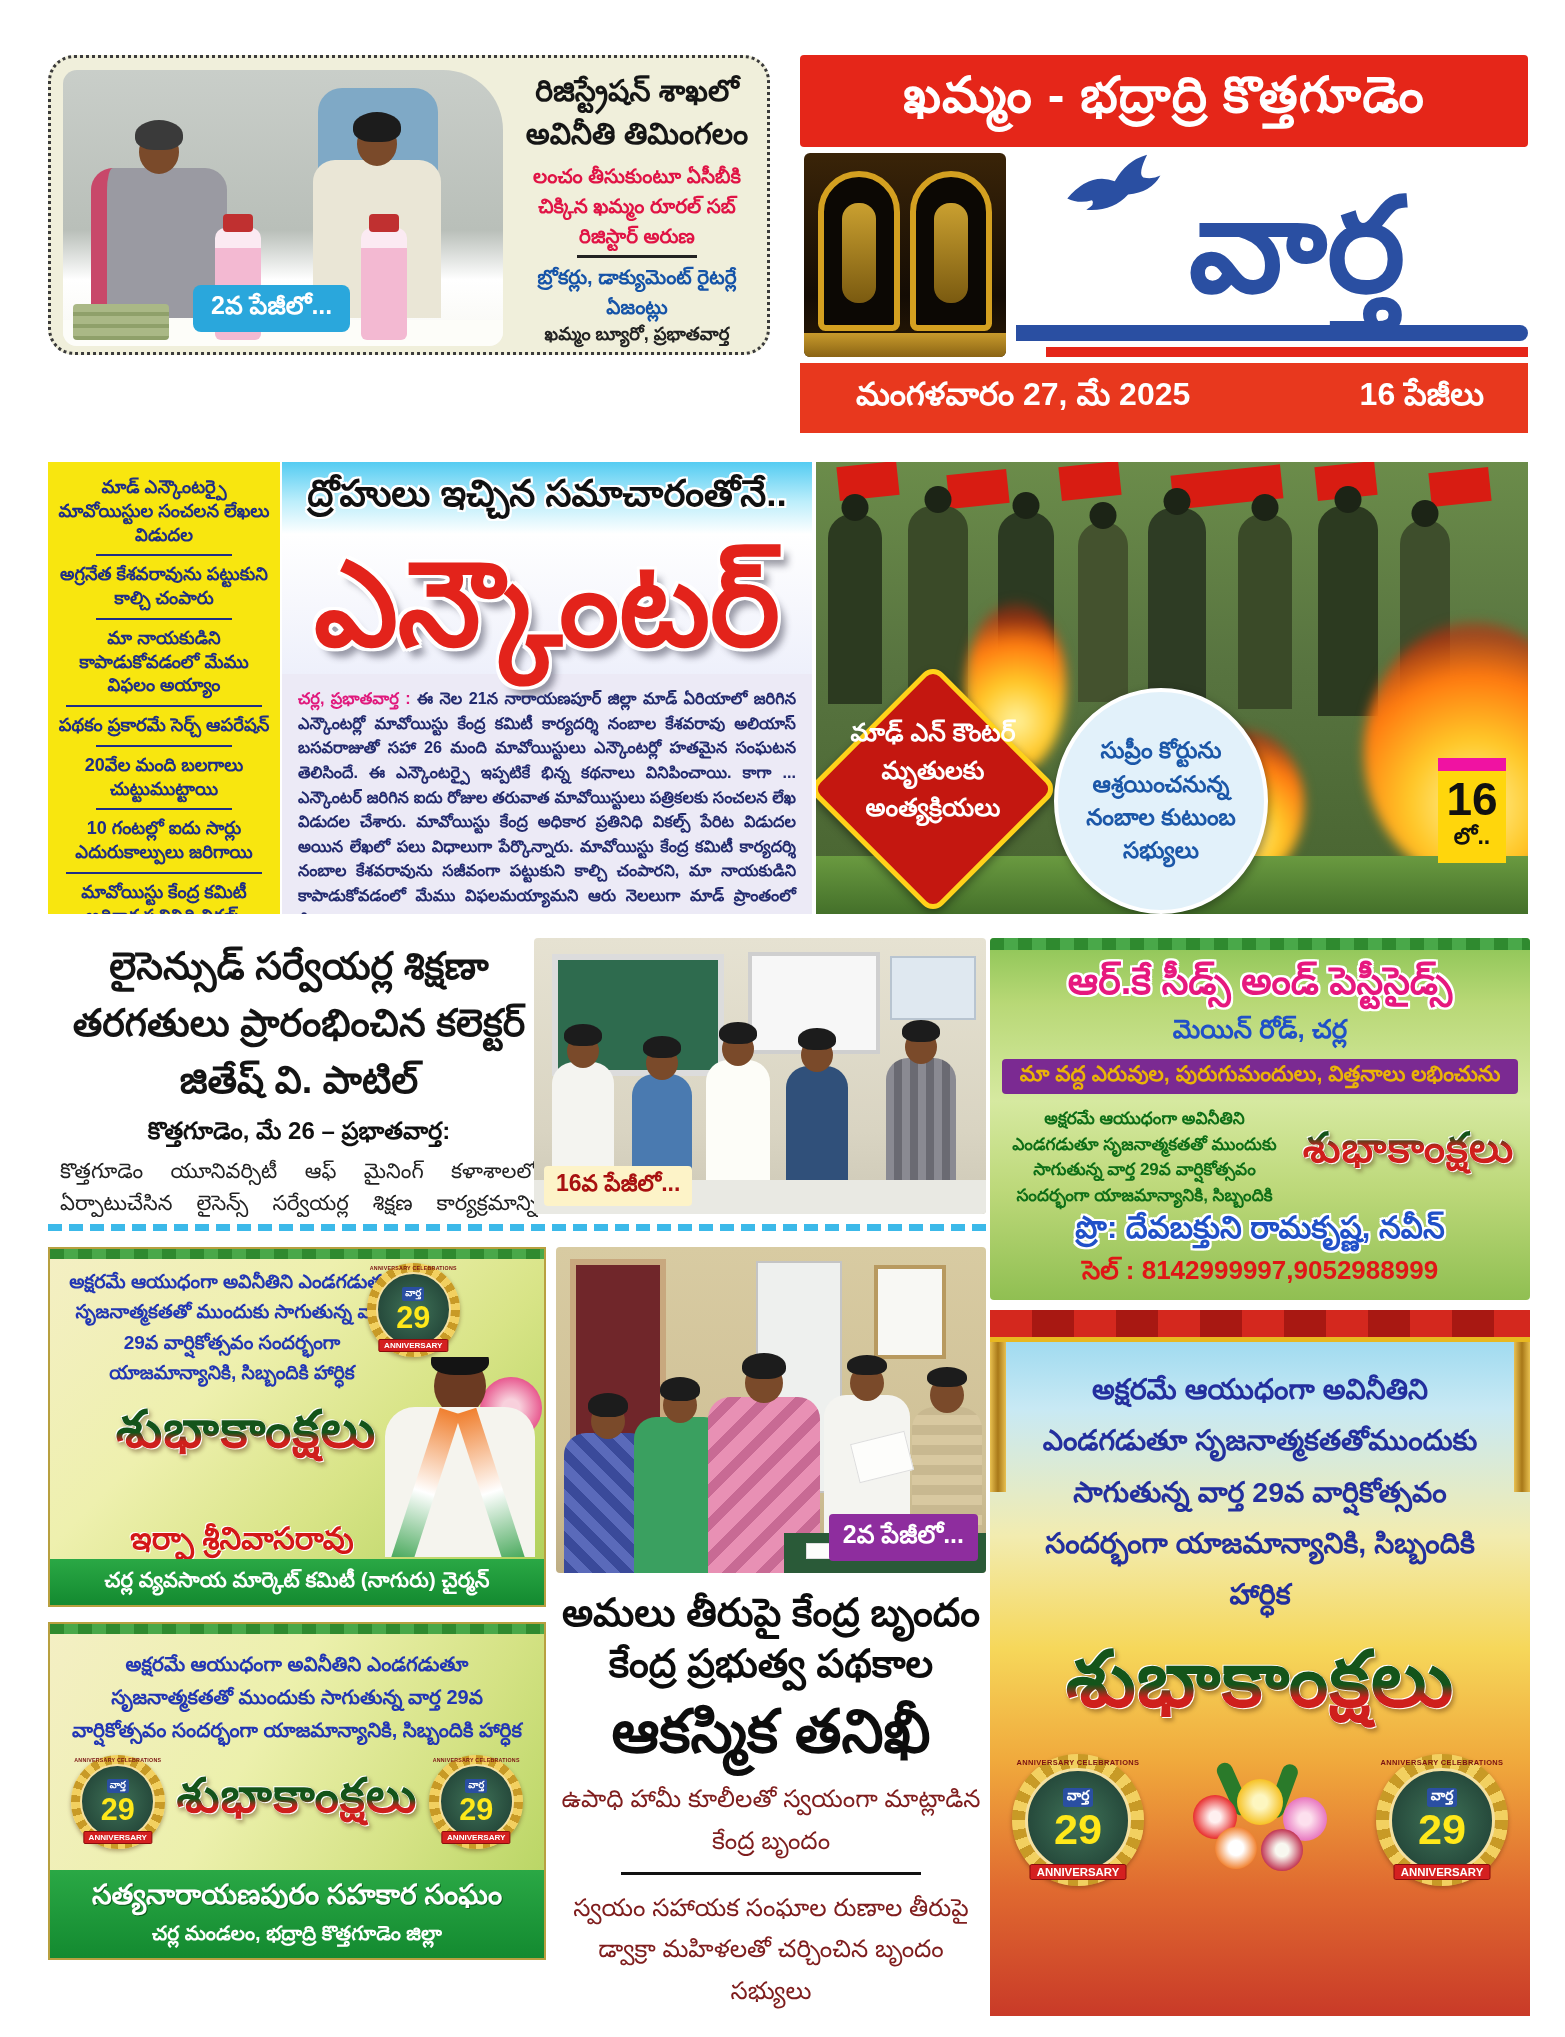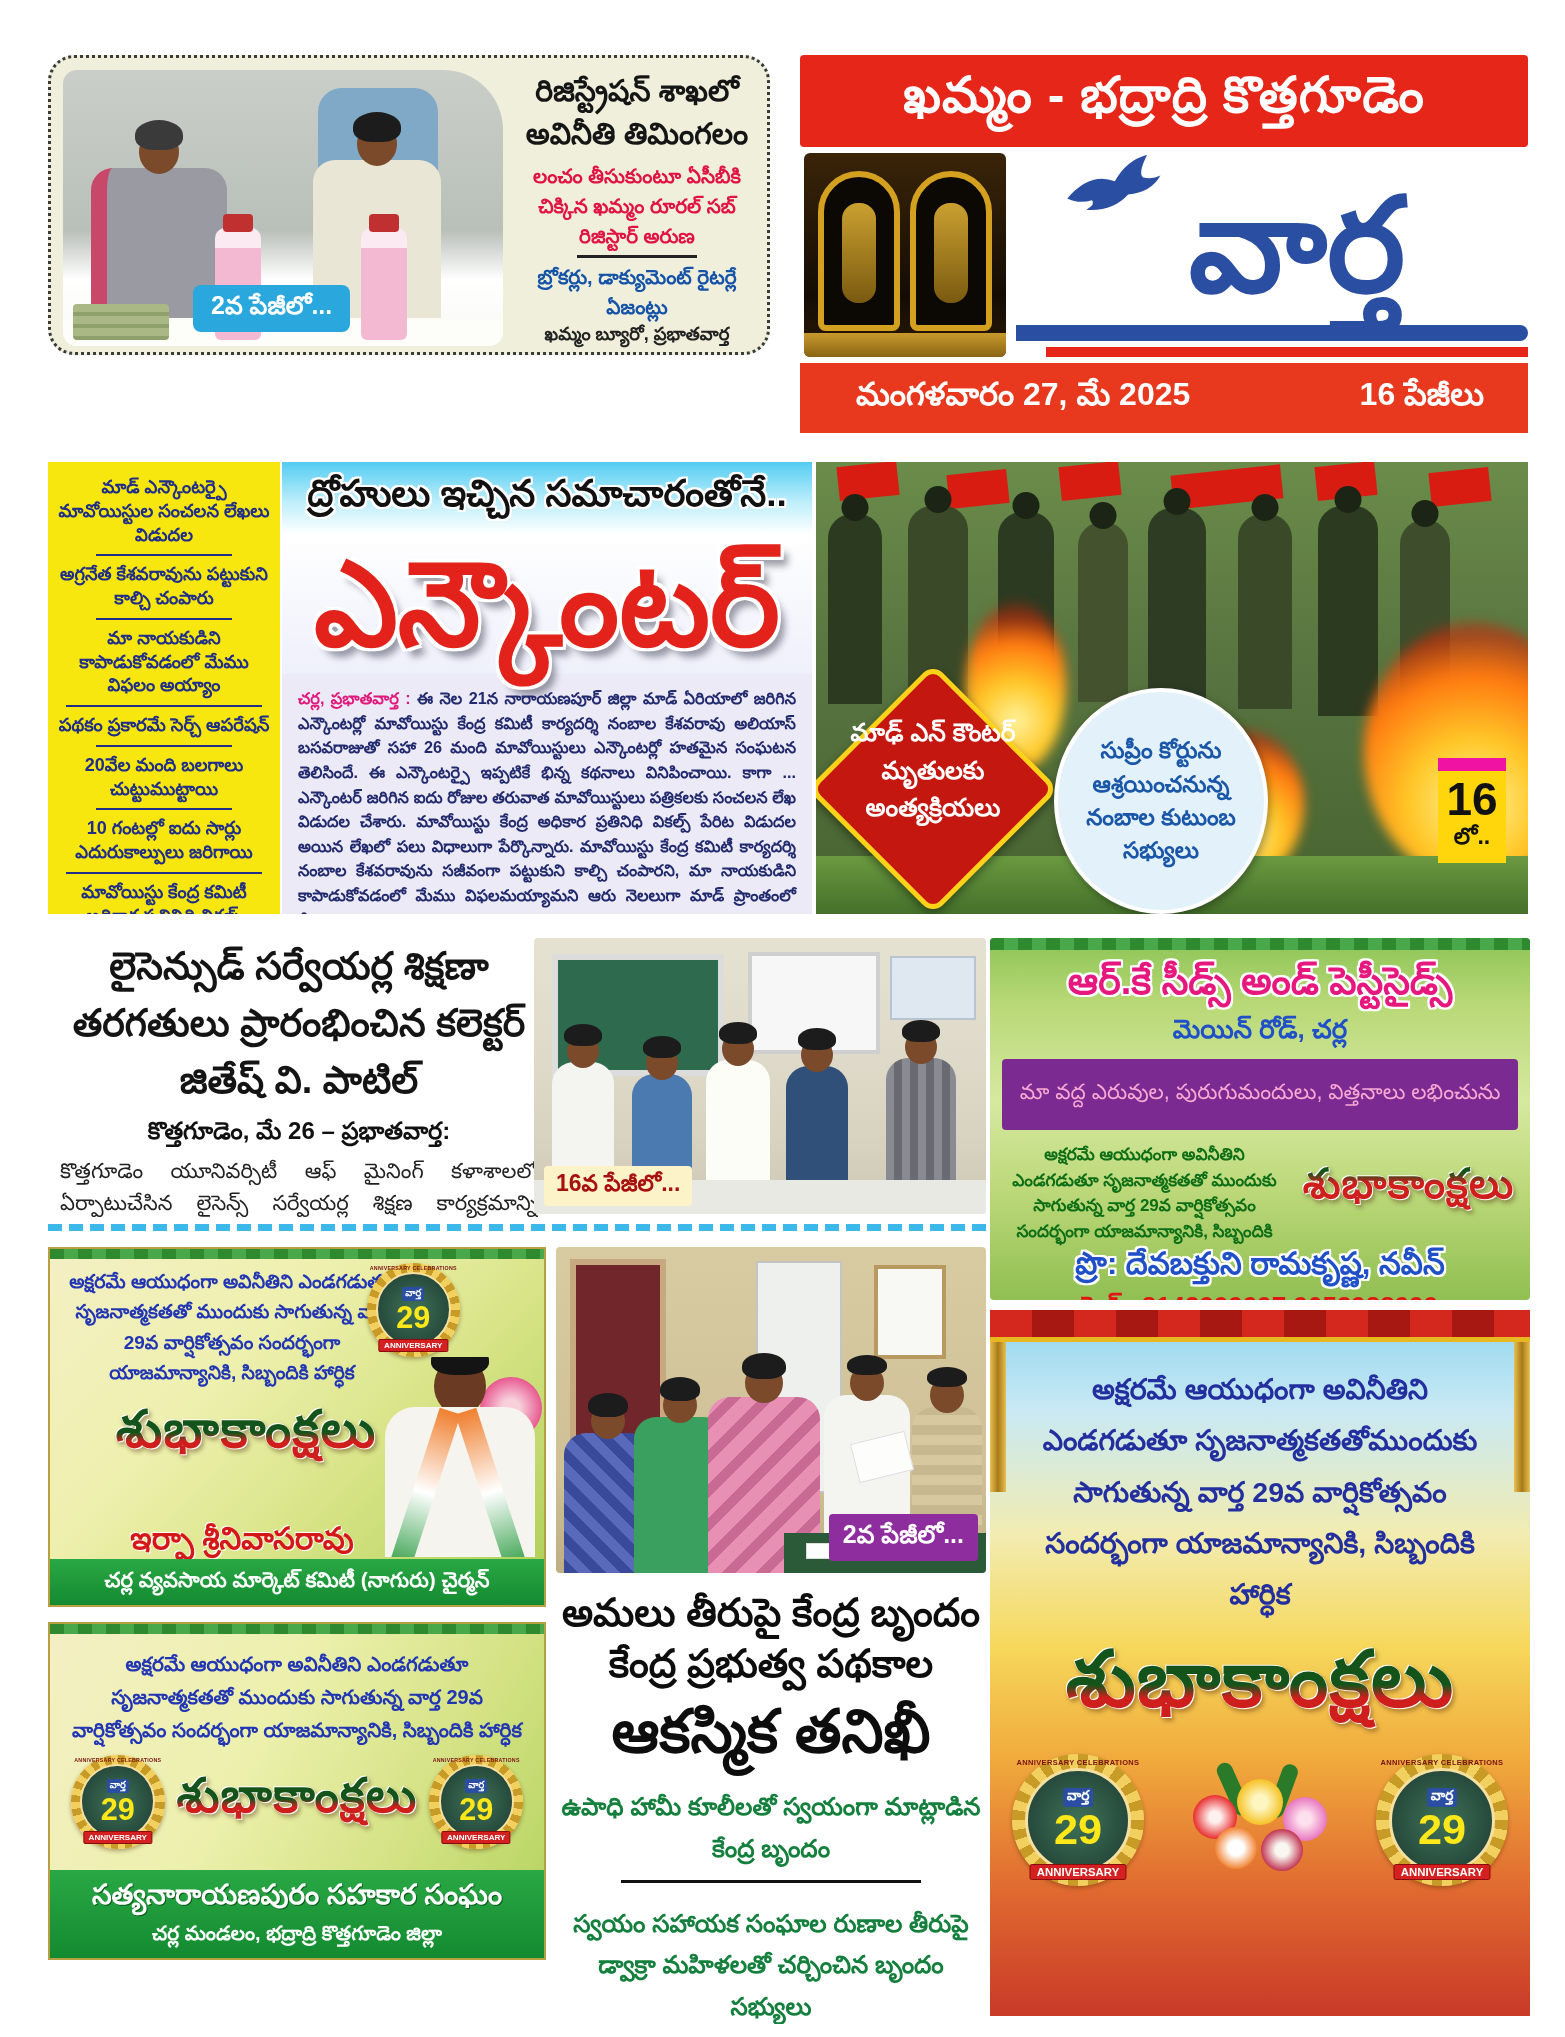--- a/index.html
+++ b/index.html
@@ -112,22 +112,22 @@
                  padding:4px 12px; border-radius:4px; }
 
   .dashed-sep { left:48px; top:1224px; width:938px; height:0; border-top:7px dashed #3cb9e9; }
 
   
   .rk-ad { left:990px; top:938px; width:540px; height:362px; overflow:hidden; border-radius:4px; text-align:center;
            background:linear-gradient(180deg,#8cc455 0%,#b8d876 18%,#d6e9a0 45%,#bcd879 70%,#90bf52 100%); }
   .garland { height:12px; background:repeating-linear-gradient(90deg,#2f8a2f 0 14px,#49a849 14px 28px); }
   .rk-title { margin-top:10px; font-size:38px; font-weight:900; color:#e6187e; }
   .rk-sub { margin-top:2px; font-size:26px; font-weight:bold; color:#2050c8; }
-  .rk-band { margin:8px 12px 4px; background:#7b2a92; color:#f9a8d4; font-size:21.5px; font-weight:normal;
-             padding:21px 6px; border-radius:4px; }
+  .rk-band { margin:8px 12px 4px; background:#7b2a92; color:#eab308; font-size:21.5px; font-weight:bold;
+             padding:3px 6px; border-radius:4px; }
   .rk-row { display:flex; align-items:flex-start; }
   .rk-msg { width:55%; padding:8px 2px 0 14px; font-size:17px; font-weight:bold; color:#0d6e16; line-height:1.5; text-align:center; }
   .rk-greet { flex:1; padding-top:26px; font-size:42px; }
   .rk-prop { margin-top:2px; font-size:31px; font-weight:900; color:#2050c8; }
   .rk-phone { margin-top:2px; font-size:26px; font-weight:bold; color:#e01616; }
 
   
   .badge29 { position:relative; width:11em; height:11em; font-size:10px; flex:0 0 auto;
              background:repeating-conic-gradient(#c89a26 0deg 9deg,#f2d060 9deg 18deg); border-radius:50%;
              box-shadow:0 2px 4px rgba(80,40,0,.4); }
@@ -177,21 +177,21 @@
   .insp-door { position:absolute; left:14px; top:12px; width:96px; height:212px; background:#70262a; border:6px solid #c8a87e; }
   .insp-cab { position:absolute; left:200px; top:14px; width:86px; height:232px; background:#eef0ee; border:2px solid #c4c4c4; }
   .insp-win { position:absolute; left:318px; top:18px; width:72px; height:94px; background:#f8f8f4; border:4px solid #b89a60; }
   .insp-table { position:absolute; left:228px; bottom:0; width:202px; height:40px; background:#2a5a38; }
   .paper { position:absolute; background:#fdfdfb; border:1px solid #ddd; }
   .badge-purple { position:absolute; right:8px; bottom:12px; background:#8e2d9e; color:#fff; font-size:25px; font-weight:bold;
                   padding:6px 14px; border-radius:4px; }
   .insp-text { left:556px; top:1588px; width:430px; height:436px; text-align:center; overflow:hidden; }
   .insp-h1 { font-size:39px; font-weight:bold; color:#0d0d0d; line-height:1.3; }
   .insp-big { margin-top:8px; font-size:60px; font-weight:900; color:#0d0d0d; line-height:1.15; }
-  .insp-sub { margin-top:20px; font-size:24.5px; font-weight:bold; color:#15803d; line-height:1.7; }
+  .insp-sub { margin-top:12px; font-size:24.5px; font-weight:normal; color:#7f1d1d; line-height:1.7; }
   .insp-div { width:300px; margin:10px auto 2px; border-top:3px solid #111; }
 
   
   .charla { left:990px; top:1310px; width:540px; height:706px; overflow:hidden; text-align:center;
             background:linear-gradient(180deg,#8ed4ee 0%,#c8e9f4 14%,#f2ecb0 32%,#f6d75a 48%,#f0a93c 64%,#e06a30 82%,#c93a28 100%); }
   .curtain { height:32px; background:repeating-linear-gradient(90deg,#d4281e 0 42px,#a81812 42px 84px); border-bottom:5px solid #e8b820; }
   .pillar { position:absolute; top:32px; width:16px; height:150px; background:linear-gradient(90deg,#e8c050,#a87818,#e8c050); }
   .charla-msg { margin:22px 30px 0; font-size:28.5px; font-weight:bold; color:#232f9e; line-height:1.8; }
   .charla-greet { margin-top:14px; font-size:78px; }
   .charla-badges { display:flex; align-items:center; justify-content:space-between; padding:0 22px; margin-top:10px; }

